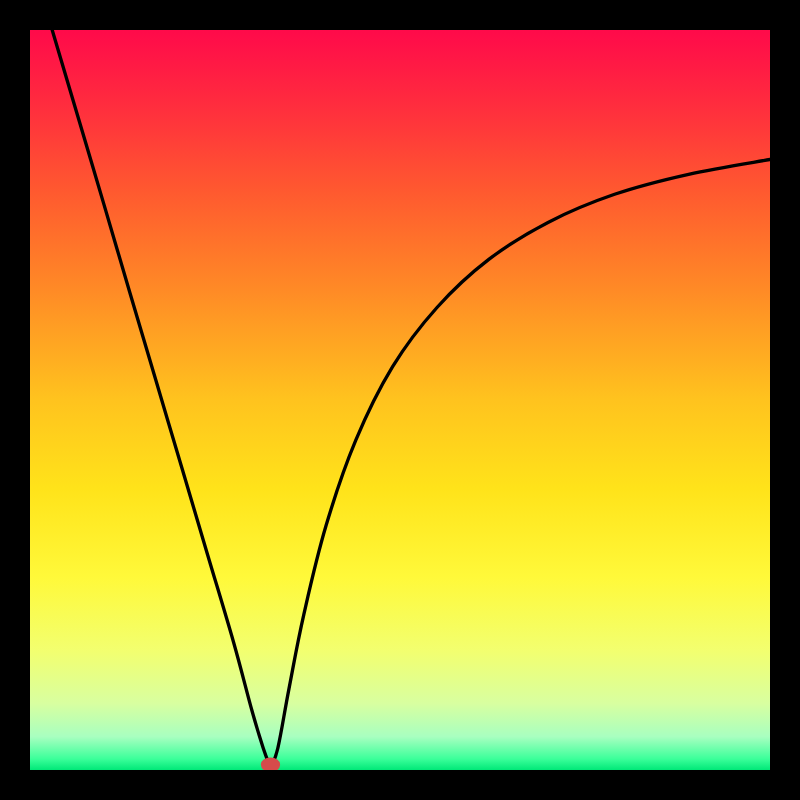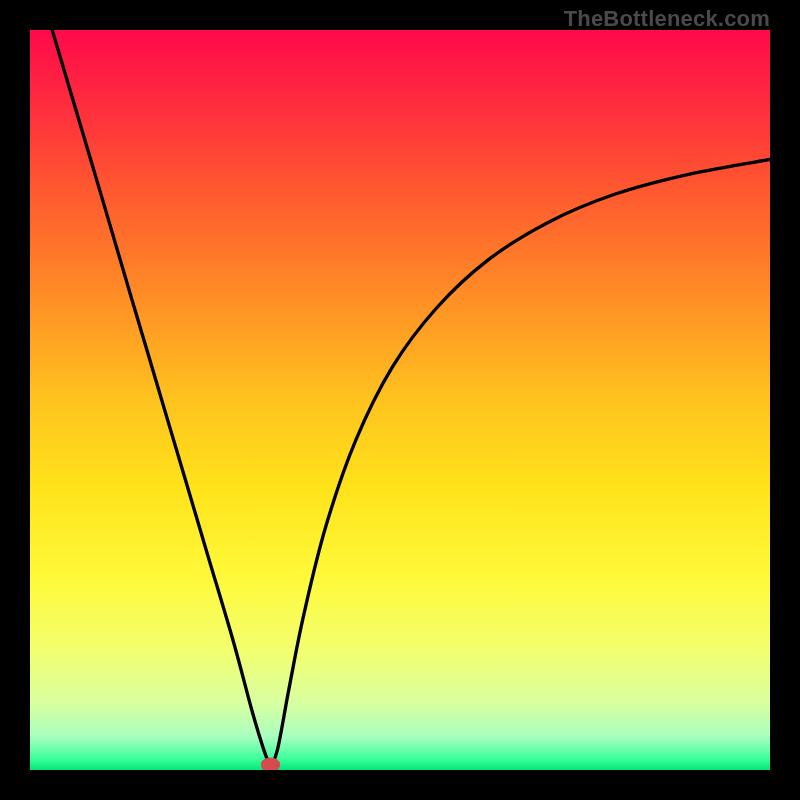--- a/index.html
+++ b/index.html
@@ -48,21 +48,20 @@
     font-weight: 600;
     letter-spacing: 0.2px;
     user-select: none;
   }
 </style>
 </head>
 <body>
 
 <div class="outer">
 
-  <div class="watermark">TheBottleneck.com</div>
 
   <div class="plot-area">
     <svg class="gradient-bg" viewBox="0 0 100 100" preserveAspectRatio="none">
       <defs>
         <linearGradient id="bgGrad" x1="0" y1="0" x2="0" y2="1">
             <stop offset="0%" stop-color="#ff0a4a"></stop>
             <stop offset="10%" stop-color="#ff2c3e"></stop>
             <stop offset="22%" stop-color="#ff5a2f"></stop>
             <stop offset="35%" stop-color="#ff8a26"></stop>
             <stop offset="50%" stop-color="#ffc31e"></stop>

